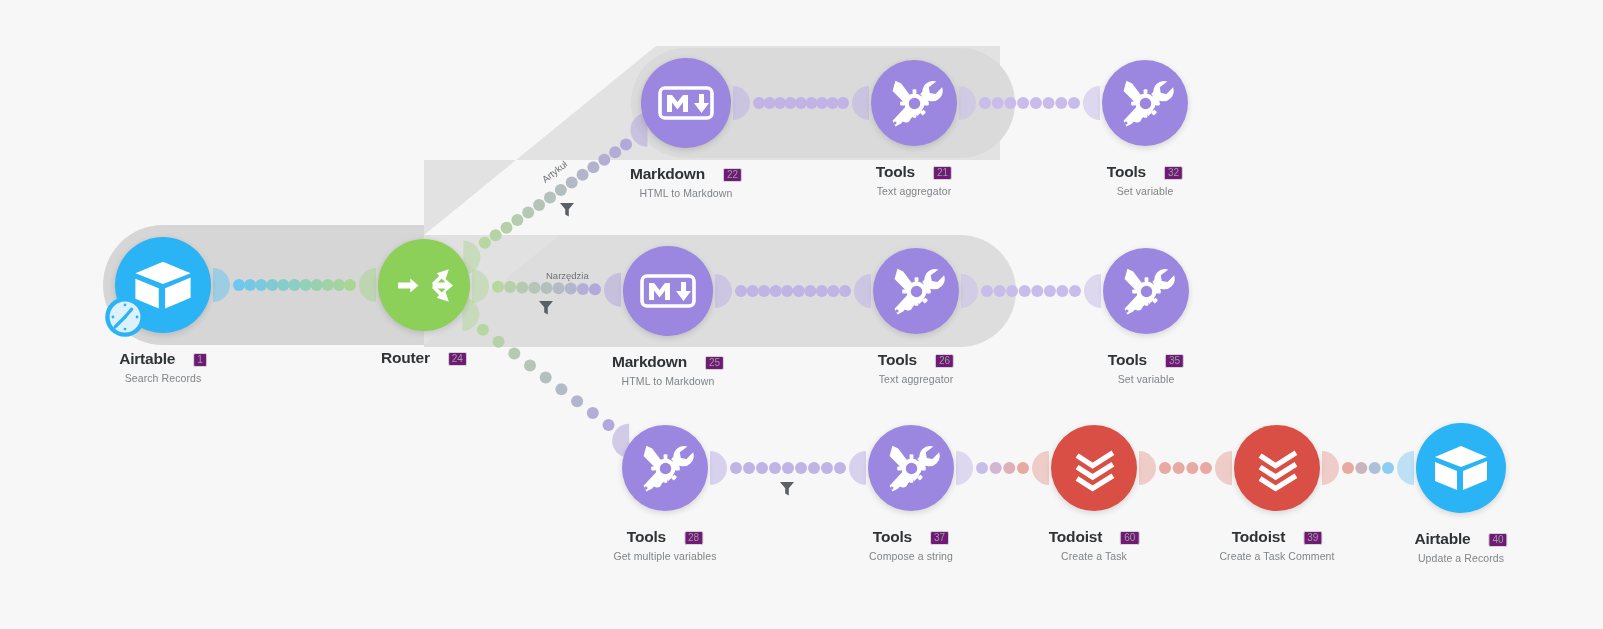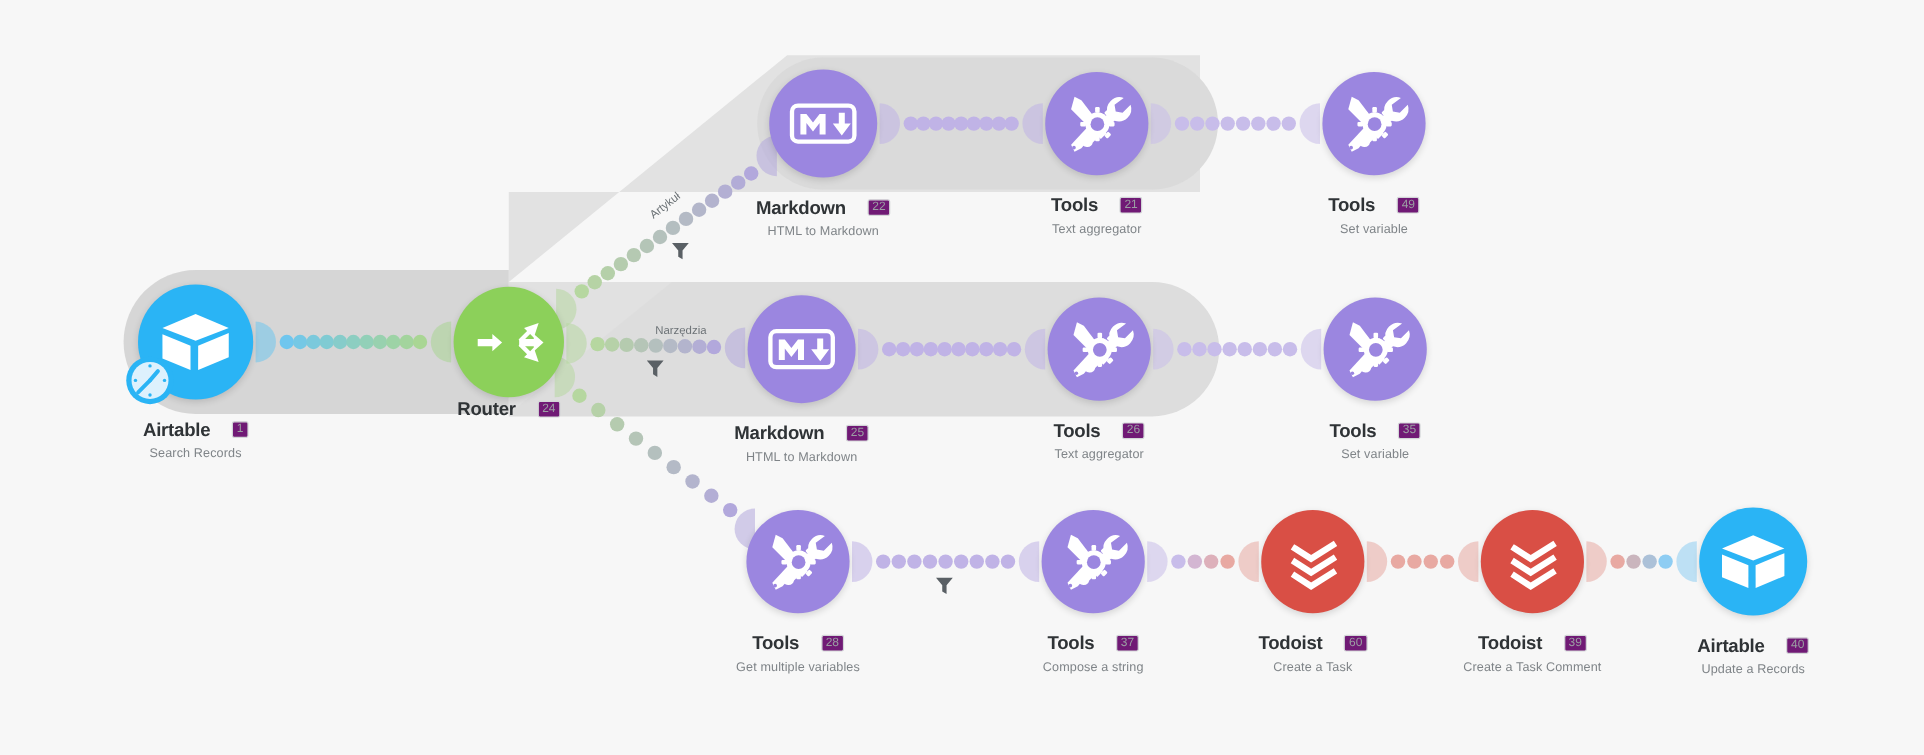--- a/index.html
+++ b/index.html
@@ -29,21 +29,21 @@
 
   
   .label{
     position:absolute;
     transform:translateX(-50%);
     text-align:center;
     white-space:nowrap;
     user-select:none;
   }
   .label .title-row{
-    display:flex;align-items:flex-start;justify-content:center;gap:18px;
+    display:flex;align-items:flex-end;justify-content:center;gap:18px;
     line-height:1;
   }
   .label .t{
     font-size:15.5px;font-weight:bold;color:#2f3336;letter-spacing:-.2px;
   }
   .label .idx{
     font-size:10px;color:#9b9fa3;
     border:1px solid #d3d6d8;border-radius:2px;
     padding:1px 3px 0;line-height:1.05;background:#701a75;
   }
@@ -441,21 +441,21 @@
     </div>
 
   <div class="layer" id="label-layer">
       <div class="label" style="left: 163px; top: 351px;">
         <div class="title-row">
           <span class="t">Airtable</span>
           <span class="idx">1</span>
         </div>
         <div class="sub">Search Records</div>
       </div>
-      <div class="label" style="left: 424px; top: 334px;">
+      <div class="label" style="left: 424px; top: 350px;">
         <div class="title-row">
           <span class="t">Router</span>
           <span class="idx">24</span>
         </div>
       </div>
       <div class="label" style="left: 686px; top: 166px;">
         <div class="title-row">
           <span class="t">Markdown</span>
           <span class="idx">22</span>
         </div>
@@ -464,21 +464,21 @@
       <div class="label" style="left: 914px; top: 164px;">
         <div class="title-row">
           <span class="t">Tools</span>
           <span class="idx">21</span>
         </div>
         <div class="sub">Text aggregator</div>
       </div>
       <div class="label" style="left: 1145px; top: 164px;">
         <div class="title-row">
           <span class="t">Tools</span>
-          <span class="idx">49</span>
+          <span class="idx">32</span>
         </div>
         <div class="sub">Set variable</div>
       </div>
       <div class="label" style="left: 668px; top: 354px;">
         <div class="title-row">
           <span class="t">Markdown</span>
           <span class="idx">25</span>
         </div>
         <div class="sub">HTML to Markdown</div>
       </div>

